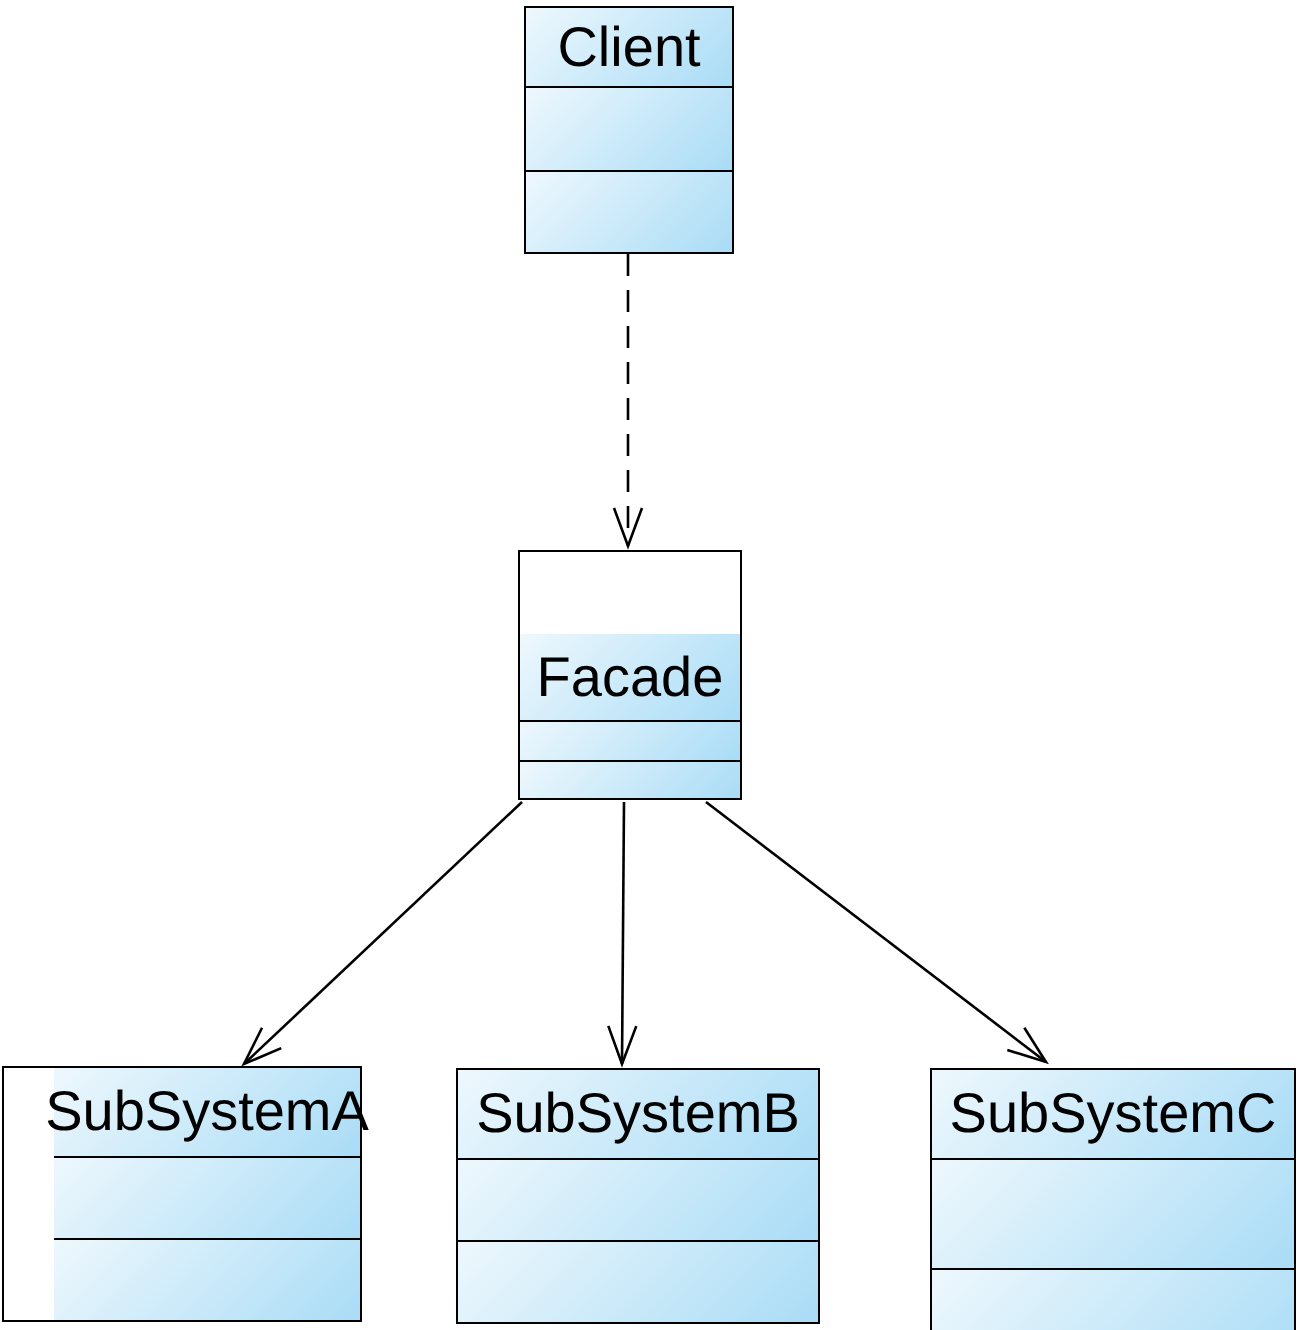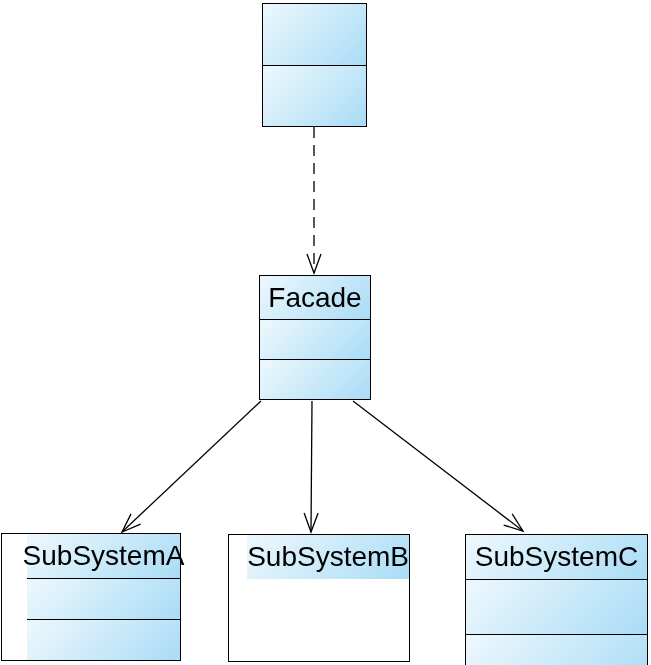--- a/index.html
+++ b/index.html
@@ -46,49 +46,52 @@
     flex: 1;
   }
   .class-title {
     font-size: 28px;
     color: #000000;
     white-space: nowrap;
     line-height: 1;
   }
   
   #node-client   .cmp-name { height: 39px; }
-  #node-facade   .cmp-name { height: 43px; }
+  #node-facade   .cmp-name { height: 43px; margin-top: 41px; }
   #node-sub-a    .cmp-name { height: 44px; }
   #node-sub-b    .cmp-name { height: 44px; }
   #node-sub-c    .cmp-name { height: 44px; }
 
   #node-client { left: 262px; top: 3px;   width: 105px; height: 124px; }
   #node-facade { left: 259px; top: 275px; width: 112px; height: 125px; }
   #node-sub-a  { left: 1px;   top: 533px; width: 180px; height: 128px; padding-left: 25px; }
-  #node-sub-b  { left: 228px; top: 534px; width: 182px; height: 128px; align-items: flex-end; }
+  #node-sub-b  { left: 228px; top: 534px; width: 182px; height: 128px; }
   #node-sub-c  { left: 465px; top: 534px; width: 183px; height: 156px; }
 </style>
 </head>
 <body>
 
 <div id="canvas">
 
   <svg id="edges" viewBox="0 0 651 665" xmlns="http://www.w3.org/2000/svg">
     <defs>
       <marker id="arrowOpen" markerWidth="26" markerHeight="20" refX="22" refY="9" orient="auto" markerUnits="userSpaceOnUse">
         <path d="M 3 2 L 22 9 L 3 16" fill="none" stroke="#000000" stroke-width="1.3"></path>
       </marker>
     </defs>
     <line x1="314" y1="127" x2="314" y2="273" stroke="#000000" stroke-width="1.3" stroke-dasharray="11 7" marker-end="url(#arrowOpen)"></line>
     <line x1="261" y1="401" x2="122" y2="532" stroke="#000000" stroke-width="1.3" marker-end="url(#arrowOpen)"></line>
     <line x1="312" y1="401" x2="311" y2="532" stroke="#000000" stroke-width="1.3" marker-end="url(#arrowOpen)"></line>
     <line x1="353" y1="401" x2="523" y2="531" stroke="#000000" stroke-width="1.3" marker-end="url(#arrowOpen)"></line>
   </svg>
 
   <div class="uml-class" id="node-client">
+    <div class="cmp cmp-name">
+      <span class="class-title">Client</span>
+    </div>
     <div class="cmp cmp-attrs"></div>
     <div class="cmp cmp-methods"></div>
   </div>
 
   <div class="uml-class" id="node-facade">
     <div class="cmp cmp-name">
       <span class="class-title">Facade</span>
     </div>
     <div class="cmp cmp-attrs"></div>
     <div class="cmp cmp-methods"></div>

